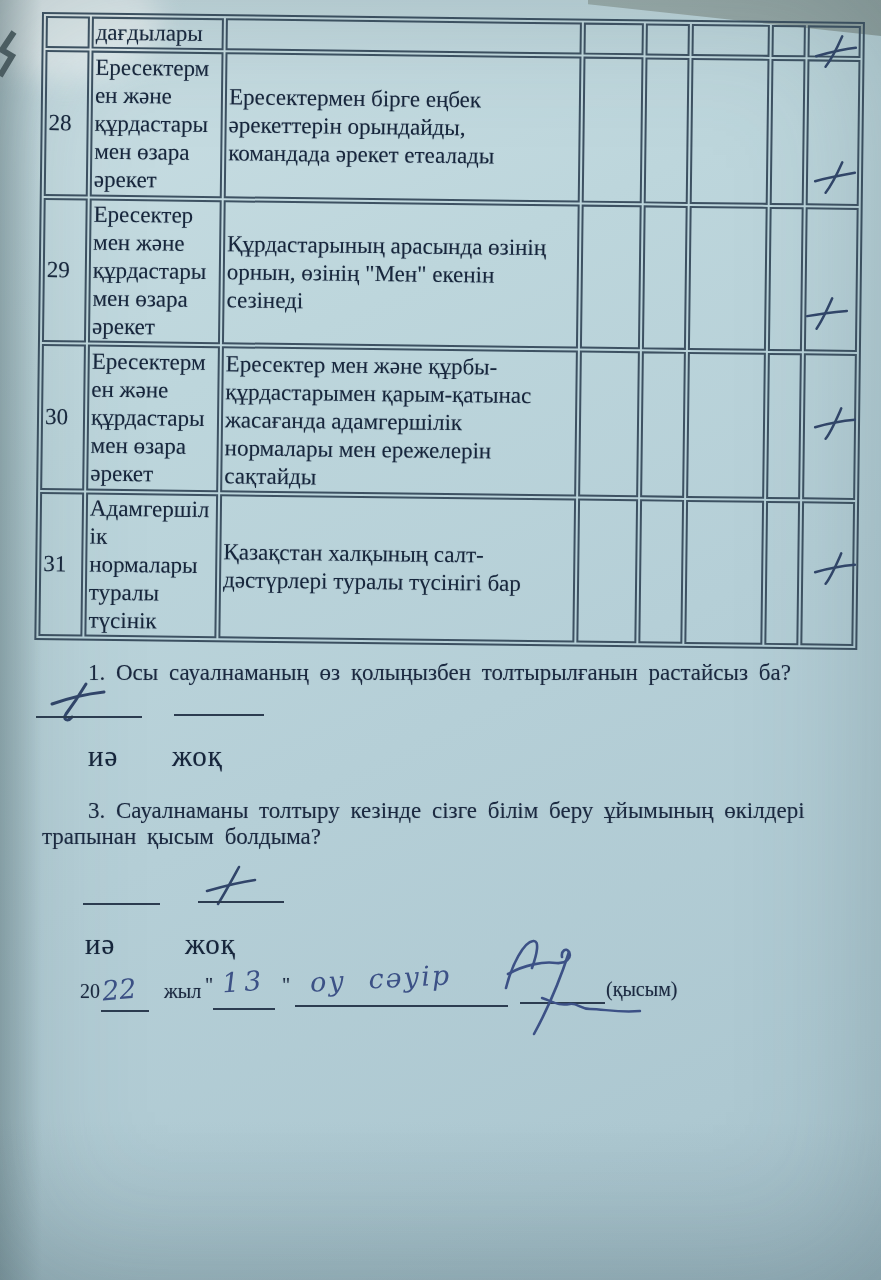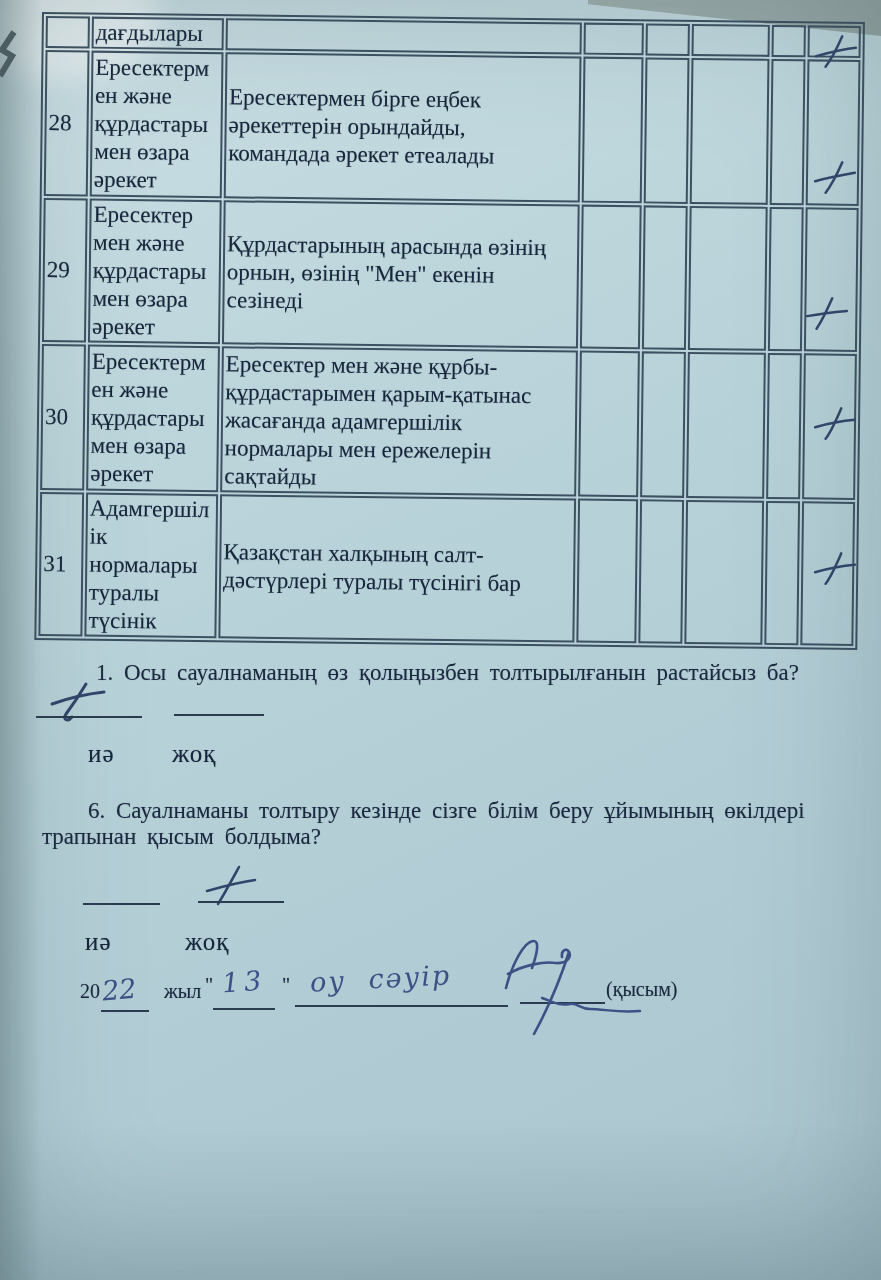--- a/index.html
+++ b/index.html
@@ -42,21 +42,21 @@
 
   
   .hand-mark{position:absolute;}
   .hand-mark path{fill:none;stroke:#31456a;stroke-linecap:round;}
   .sig path{fill:none;stroke:#3c5186;stroke-linecap:round;}
 
   
   .q-label{position:absolute;font-size:23px;word-spacing:5px;color:#1b2940;}
   .q2-label{white-space:pre-line;text-indent:46px;width:800px;}
   .blank-line{position:absolute;height:0;border-bottom:2px solid #2c3c50;}
-  .opt{position:absolute;font-size:25px;color:#16253b;letter-spacing:1px;}
+  .opt{position:absolute;font-size:29px;color:#16253b;letter-spacing:1px;}
   .date-part{position:absolute;font-size:20px;color:#1b2940;}
   .hand-text{position:absolute;font-family:"DejaVu Serif",serif;font-style:italic;
     color:#3c5186;}
 </style>
 </head>
 <body>
 
 <div class="page">
 
   <div class="corner-light"></div>
@@ -172,31 +172,31 @@
   </svg>
   <svg class="hand-mark" style="left:812px;top:404px" width="46" height="38" viewBox="0 0 44 36">
     <path d="M3 22 C 14 19, 30 16, 41 15" stroke-width="2.4"></path>
     <path d="M28 4 C 24 13, 18 27, 13 33" stroke-width="2.4"></path>
   </svg>
   <svg class="hand-mark" style="left:812px;top:549px" width="46" height="38" viewBox="0 0 44 36">
     <path d="M3 22 C 14 19, 30 16, 41 15" stroke-width="2.4"></path>
     <path d="M28 4 C 24 13, 18 27, 13 33" stroke-width="2.4"></path>
   </svg>
 
-  <div class="q-label doc-text" style="left:96px;top:660px;width:730px">1. Осы сауалнаманың  өз қолыңызбен  толтырылғанын  растайсыз ба?</div>
+  <div class="q-label doc-text" style="left:88px;top:660px;width:730px">1. Осы сауалнаманың  өз қолыңызбен  толтырылғанын  растайсыз ба?</div>
   <svg class="hand-mark" style="left:46px;top:678px" width="64" height="48" viewBox="0 0 64 48">
     <path d="M6 26 C 20 21, 40 16, 58 14" stroke-width="3"></path>
     <path d="M40 6 C 34 16, 26 28, 20 36 C 16 42, 22 44, 26 39" stroke-width="3"></path>
   </svg>
   <div class="blank-line" style="left:36px;top:716px;width:106px"></div>
   <div class="blank-line" style="left:174px;top:714px;width:90px"></div>
   <div class="opt doc-text" style="left:88px;top:740px">иә</div>
   <div class="opt doc-text" style="left:172px;top:740px">жоқ</div>
 
-  <div class="q-label q2-label doc-text" style="left:42px;top:798px">6. Сауалнаманы  толтыру  кезінде  сізге  білім беру  ұйымының  өкілдері
+  <div class="q-label q2-label doc-text" style="left:42px;top:798px">3. Сауалнаманы  толтыру  кезінде  сізге  білім беру  ұйымының  өкілдері
 трапынан  қысым болдыма?</div>
   <svg class="hand-mark" style="left:203px;top:863px" width="56" height="44" viewBox="0 0 56 44">
     <path d="M4 28 C 18 24, 38 19, 52 17" stroke-width="2.6"></path>
     <path d="M36 4 C 30 15, 22 30, 15 41" stroke-width="2.6"></path>
   </svg>
   <div class="blank-line" style="left:83px;top:903px;width:77px"></div>
   <div class="blank-line" style="left:198px;top:901px;width:86px"></div>
   <div class="opt doc-text" style="left:85px;top:928px">иә</div>
   <div class="opt doc-text" style="left:185px;top:928px">жоқ</div>
 

